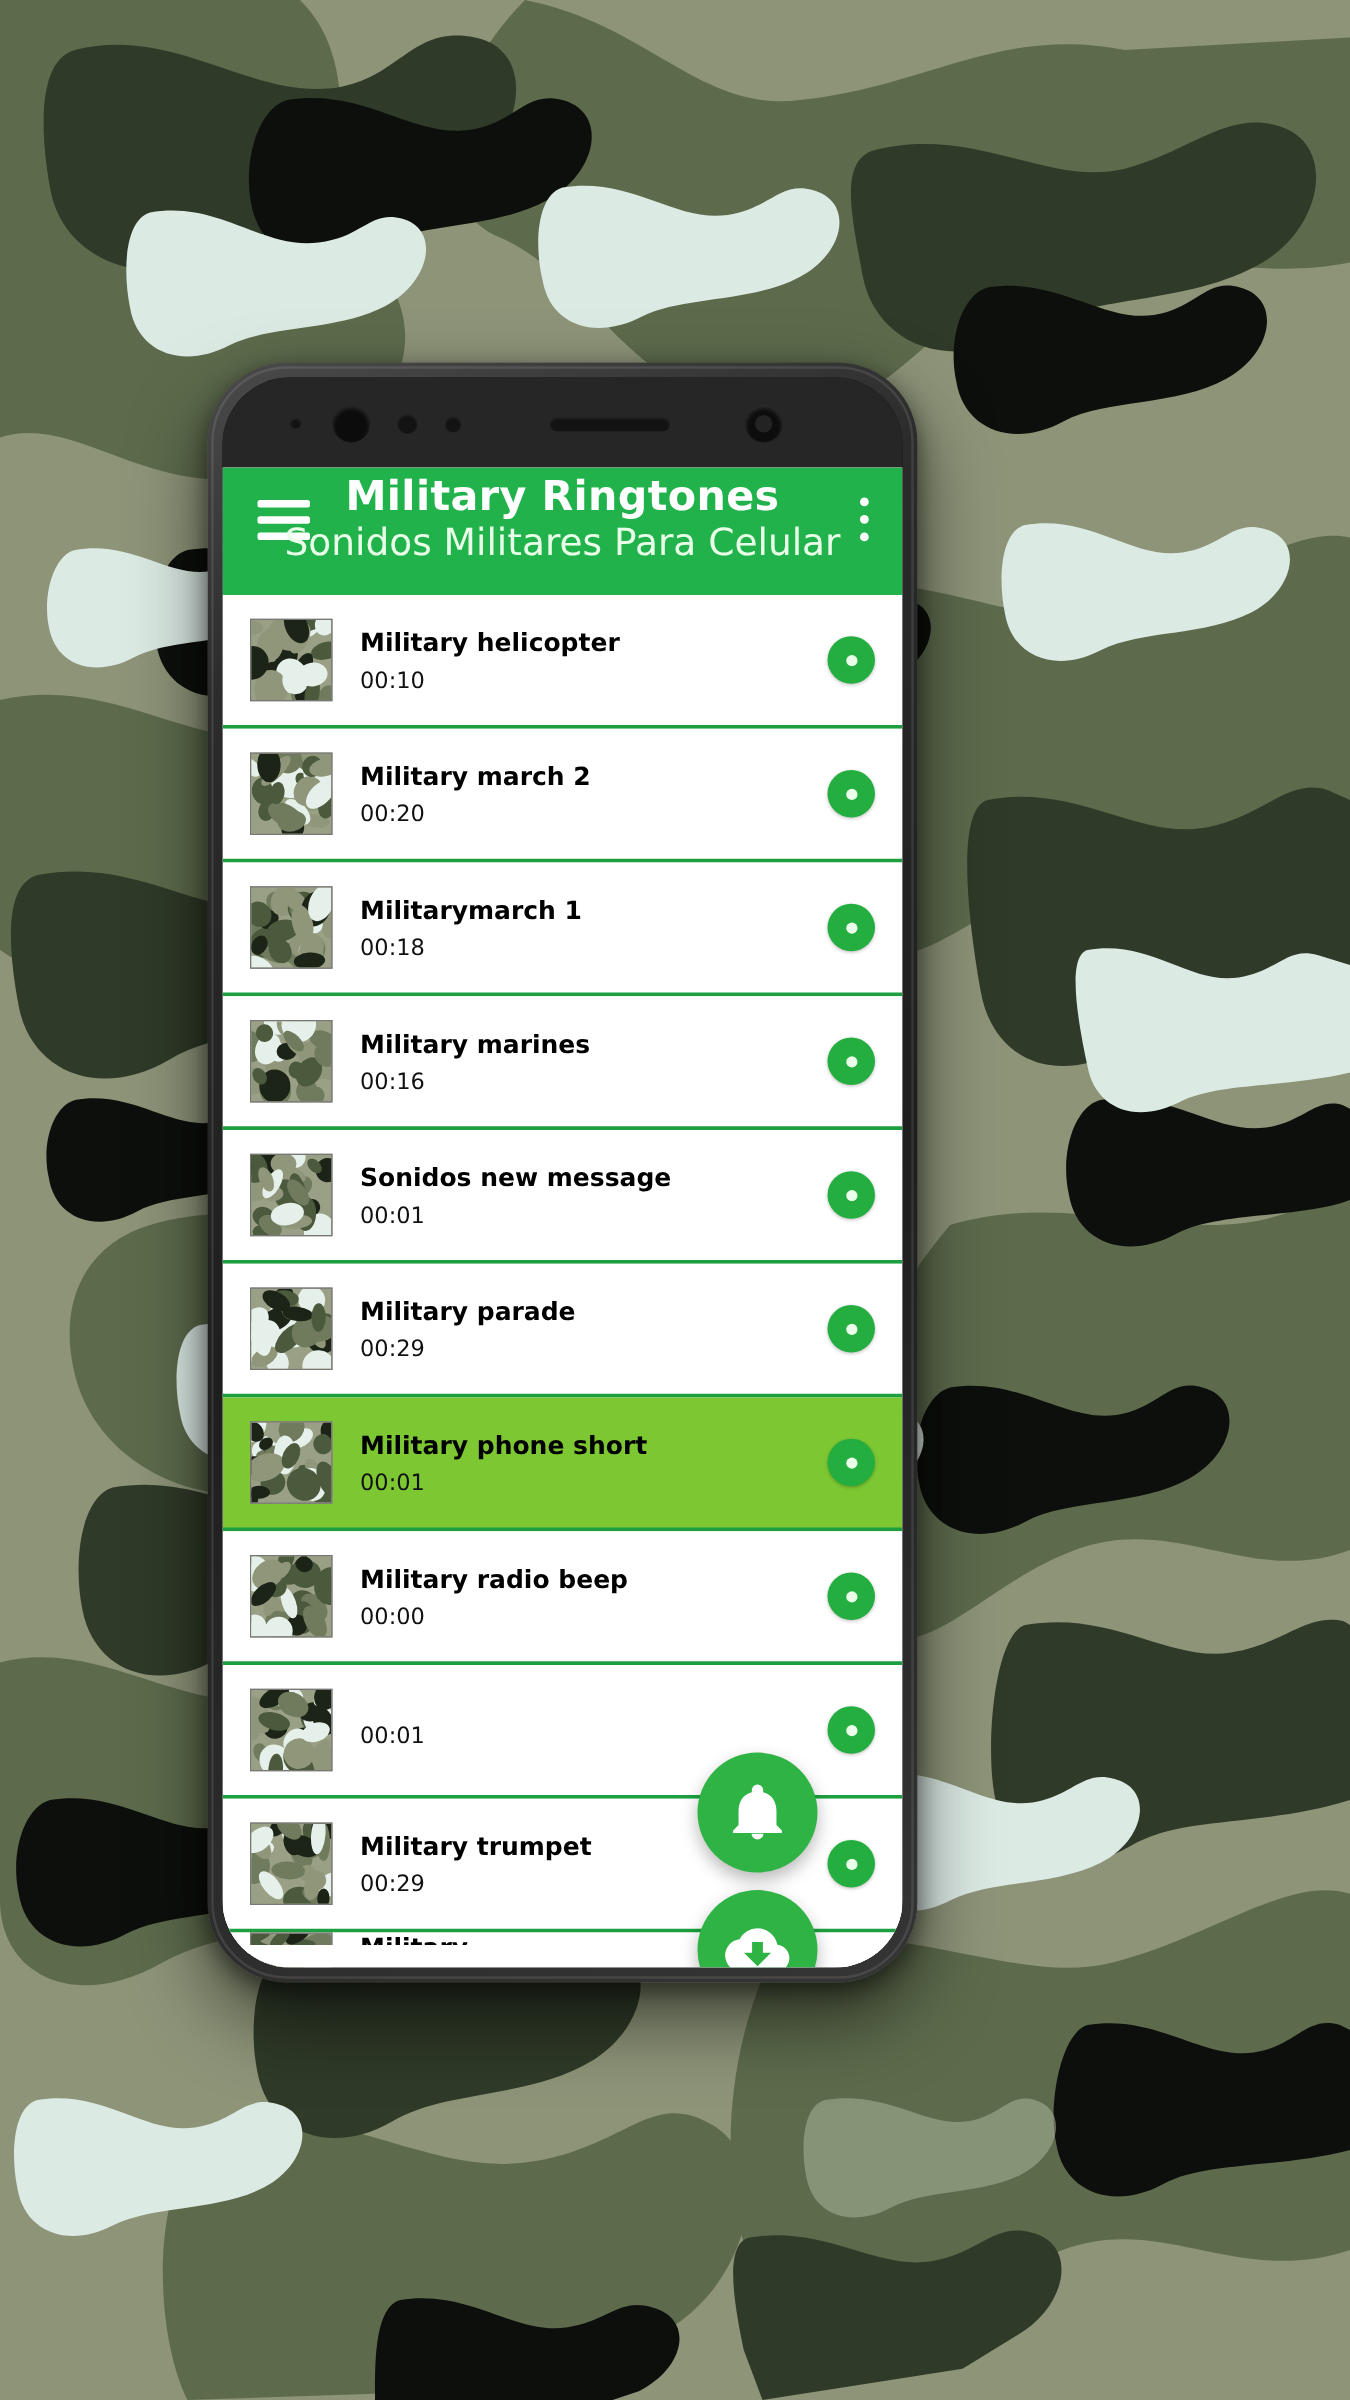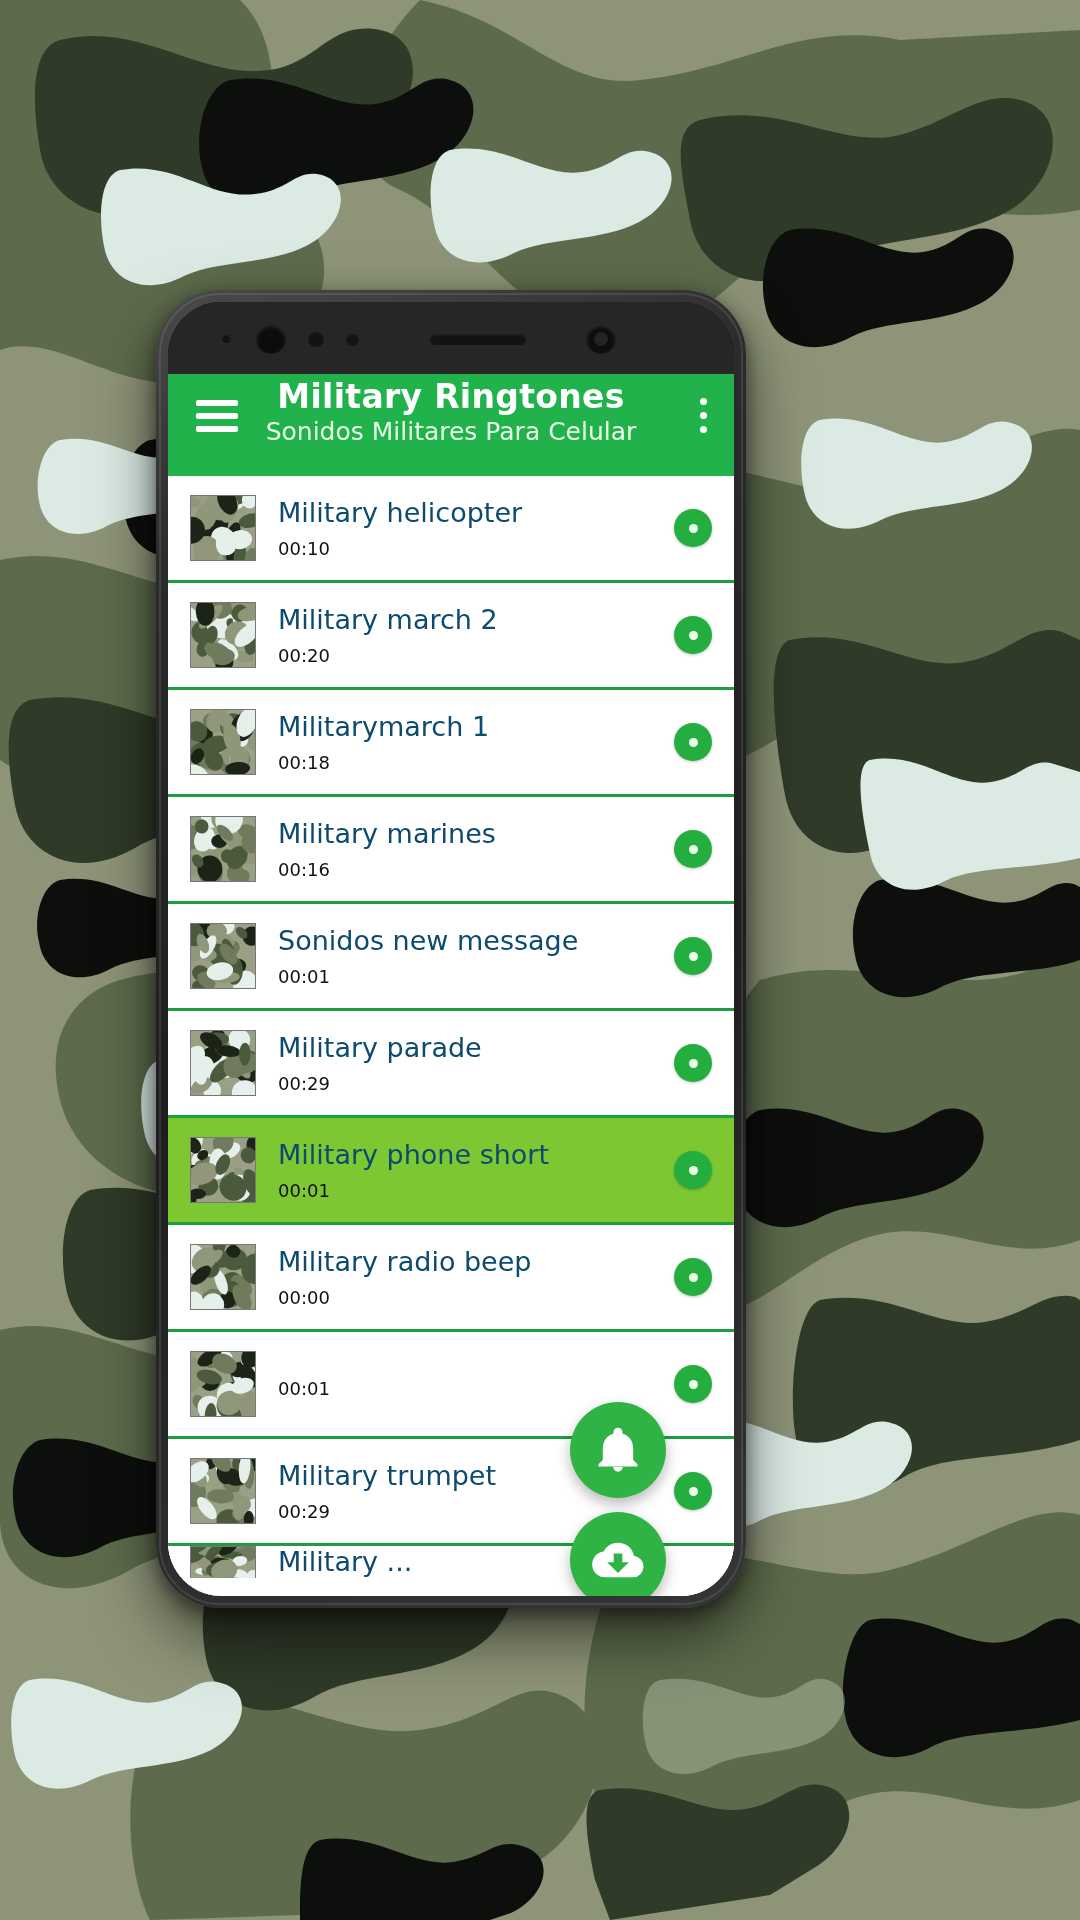--- a/index.html
+++ b/index.html
@@ -5,25 +5,25 @@
   html,body{margin:0;padding:0;}
   body{
     width:1080px;height:1920px;overflow:hidden;position:relative;
     font-family:"DejaVu Sans", sans-serif;
     background:#8a8f6e;
   }
   
   #camo{position:absolute;inset:0;z-index:0;}
   
   #phone{
-    position:absolute;left:156px;top:290px;width:568px;height:1296px;
+    position:absolute;left:166px;top:290px;width:568px;height:1296px;
     border-radius:64px;z-index:5;
     background:linear-gradient(160deg,#4a4a4a 0%,#2b2b2b 18%,#1e1e1e 55%,#353535 100%);
     box-shadow:0 28px 60px rgba(0,0,0,.55), 0 6px 18px rgba(0,0,0,.45);
-    padding:11px;
+    padding:0;
   }
   #phone:before{ 
     content:"";position:absolute;inset:3px;border-radius:61px;
     border:2px solid rgba(255,255,255,.10);pointer-events:none;
   }
   #bezel{
     position:absolute;left:12px;top:12px;right:12px;bottom:12px;
     border-radius:54px;background:#232323;
     box-shadow:inset 0 0 0 2px #101010;
     overflow:hidden;
@@ -59,21 +59,21 @@
   }
   #hamburger span{display:block;height:6px;border-radius:2px;background:#fff;}
   #titles{
     position:absolute;left:0;right:0;top:4px;text-align:center;
   }
   #app-title{
     font-size:33px;font-weight:700;letter-spacing:.3px;color:#ffffff;
     font-family:"DejaVu Sans", sans-serif;line-height:1.15;
   }
   #app-sub{
-    font-size:25px;color:#e8ffe8;margin-top:2px;line-height:1.15;
+    font-size:30px;color:#e8ffe8;margin-top:2px;line-height:1.15;
   }
   #overflow{
     position:absolute;right:26px;top:24px;width:10px;
     display:flex;flex-direction:column;gap:7px;align-items:center;
   }
   #overflow i{display:block;width:7px;height:7px;border-radius:50%;background:#fff;}
   
   #list{position:absolute;left:0;right:0;top:102px;bottom:0;overflow:hidden;background:#fff;}
   .row{
     position:relative;height:104px;background:#fff;
@@ -81,21 +81,21 @@
     display:flex;align-items:center;
   }
   .row.sel{background:#7dc832;}
   .thumb{
     width:64px;height:64px;margin-left:22px;flex:0 0 auto;
     border:1px solid #777;overflow:hidden;position:relative;background:#9aa085;
   }
   .thumb svg{display:block;width:100%;height:100%;}
   .meta{margin-left:22px;flex:1 1 auto;min-width:0;}
   .t-name{
-    font-size:27px;color:#0c4a6e;font-weight:400;white-space:nowrap;
+    font-size:20px;color:#000000;font-weight:700;white-space:nowrap;
     line-height:1.2;
   }
   .t-dur{font-size:18px;color:#111;margin-top:9px;line-height:1.1;}
   .dot{
     width:38px;height:38px;border-radius:50%;background:#23ae3f;
     margin-right:22px;flex:0 0 auto;position:relative;
     display:flex;align-items:center;justify-content:center;
     box-shadow:0 1px 3px rgba(0,0,0,.25);
   }
   .dot:after{content:"";width:9px;height:9px;border-radius:50%;background:#eaffea;display:block;}

